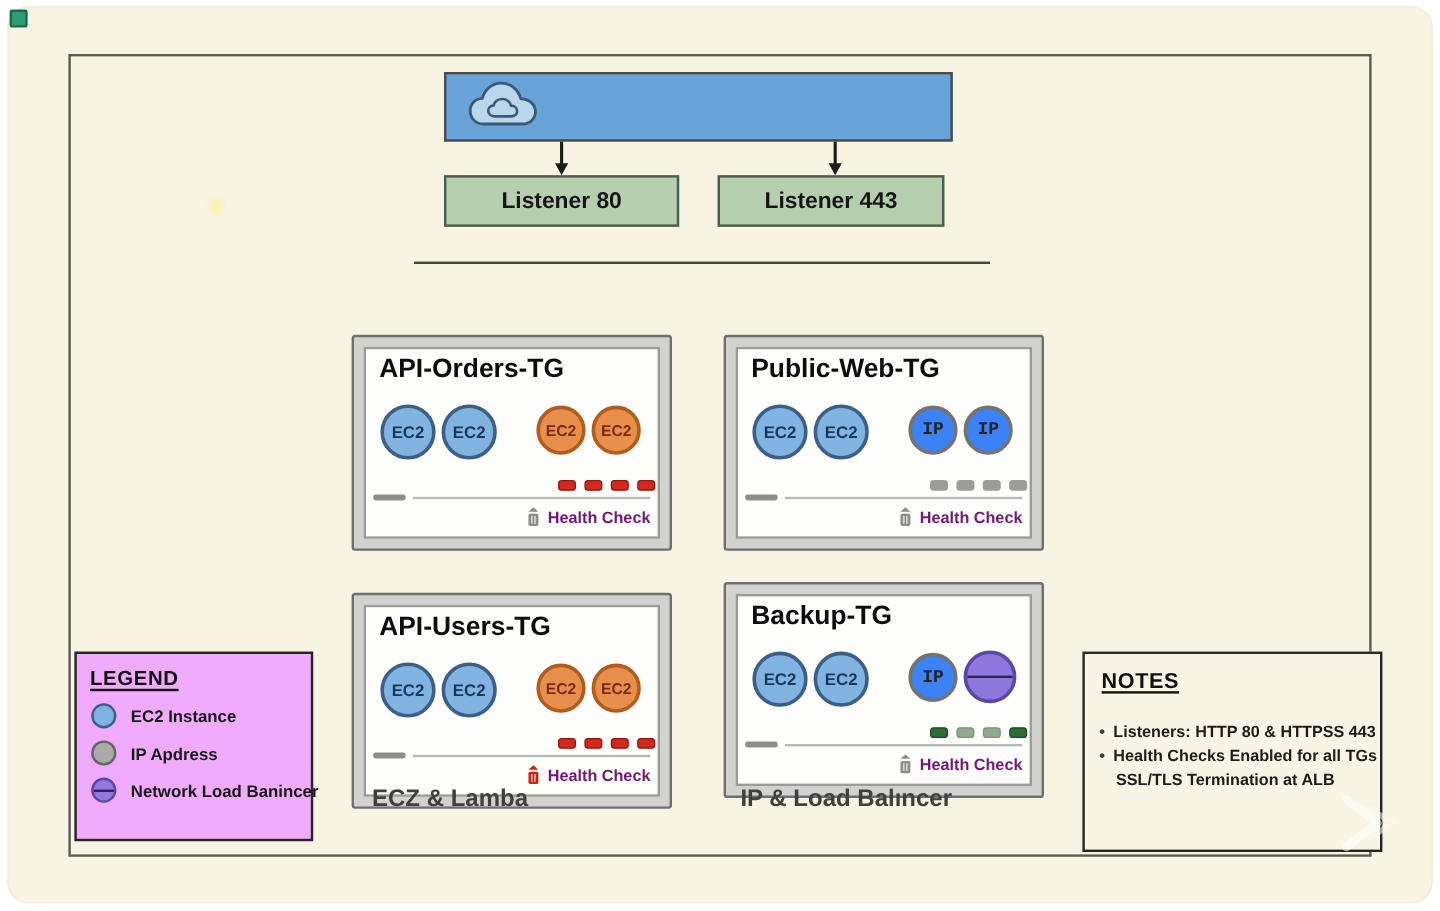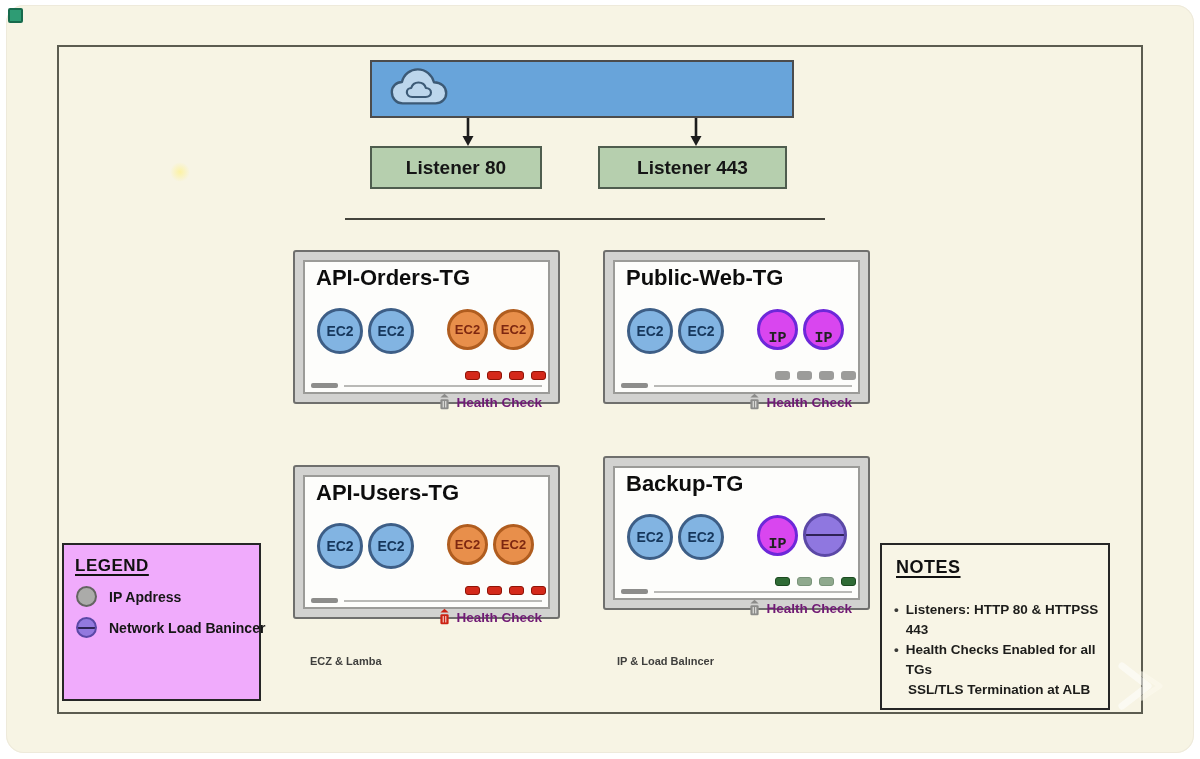--- a/index.html
+++ b/index.html
@@ -20,71 +20,71 @@
   .alb-box { position:absolute; left:370px; top:60px; width:424px; height:58px;
           background:#68a4da; border:2px solid #4c4c4c; display:flex; align-items:center; }
   .alb-box .cloud { margin-left:18px; flex:0 0 auto; }
   .alb-title { flex:1; text-align:center; font-size:21px; font-weight:bold; color:#142434; letter-spacing:0.2px; padding-right:30px; }
 
   .arrows { position:absolute; left:340px; top:118px; width:500px; height:29px; }
 
   .listener { position:absolute; top:146px; height:43px; background:#b6cfae; border:2px solid #4f5d4e;
           display:flex; align-items:center; justify-content:center;
           font-size:19px; font-weight:bold; color:#161616; }
-  .listener-80 { left:370px; width:172px; }
+  .listener-80 { left:370px; width:196px; }
   .listener-443 { left:598px; width:189px; }
 
   .separator { position:absolute; left:345px; top:218px; width:480px; height:2px; background:#44443c; }
 
   
-  .tg { position:absolute; width:267px; height:154px; background:#d2d2d0; border:2px solid #6f6f6d; border-radius:3px; }
+  .tg { position:absolute; width:267px; height:180px; background:#d2d2d0; border:2px solid #6f6f6d; border-radius:3px;margin-top:29px; }
   .tg-inner { position:absolute; left:8px; top:8px; right:8px; bottom:8px; background:#fdfdfb; border:2px solid #9b9b98; }
   .tg-title { position:absolute; left:21px; top:13px; font-size:22px; font-weight:bold; color:#0d0d0d; }
   .circle { position:absolute; border-radius:50%; display:flex; align-items:center; justify-content:center; font-weight:bold; }
   .c-ec2 { width:46px; height:46px; top:56px; background:#82b4e2; border:3px solid #3d5e86; color:#16375c; font-size:14px; }
   .c-sm  { width:41px; height:41px; top:57px; }
   .c-lambda { background:#e88f4b; border:3px solid #b05d1f; color:#7d2710; font-size:13px; }
-  .c-ip { background:#d946ef; border:3px solid #6d28d9; color:#222; font-family:"Liberation Mono", monospace; font-size:15px; font-weight:bold;align-items:flex-end; }
+  .c-ip { background:#3b82f6; border:3px solid #737373; color:#222; font-family:"Liberation Mono", monospace; font-size:15px; font-weight:bold; }
   .c-nlb { width:44px; height:44px; top:55px; background:#8f77e0; border:3px solid #5b48a6; overflow:hidden; }
   .nlb-line { width:110%; height:2.5px; background:#2e2356; }
   .pos1 { left:22px; } .pos2 { left:73px; } .pos3 { left:152px; } .pos4 { left:198px; }
 
   .dashes { position:absolute; left:170px; top:119px; display:flex; gap:7px; }
   .dash { width:15px; height:9px; border-radius:3px; }
   .d-red   { background:#d4291a; border:1.5px solid #8e1407; }
   .d-gray  { background:#9c9c9a; }
   .d-gdark { background:#2f6b35; border:1.5px solid #1c4a20; }
   .d-glight{ background:#8fa98d; border:1.5px solid #7a947a; }
 
   .bar-start { position:absolute; left:16px; top:131px; width:27px; height:5px; background:#8d8d8b; border-radius:2px; }
   .bar-line  { position:absolute; left:49px; top:133px; right:16px; height:2px; background:#b9b9b6; }
 
   .health { position:absolute; right:16px; top:141px; display:flex; align-items:flex-end; gap:6px; }
   .health-label { font-size:13.5px; font-weight:600; color:#701a75; }
   .trash-gray { color:#8c8c8a; } .trash-red { color:#cc2213; }
 
-  .sublabel { position:absolute; top:655px; font-size:11px; font-weight:600; color:#3f3f3d; }
+  .sublabel { position:absolute; top:655px; font-size:20px; font-weight:600; color:#3f3f3d; }
   .sub-left { left:310px; } .sub-right { left:617px; }
 
   
   .legend { position:absolute; left:62px; top:543px; width:199px; height:158px;
           background:#f0abfc; border:2px solid #262626; }
   .legend-title { margin:11px 0 0 11px; font-size:17px; font-weight:bold; color:#111;
           text-decoration:underline; text-decoration-thickness:2px; text-underline-offset:3px; letter-spacing:0.5px; }
   .legend-row { display:flex; align-items:center; gap:12px; margin:10px 0 0 12px; }
   .swatch { width:21px; height:21px; border-radius:50%; flex:0 0 auto; display:flex; align-items:center; justify-content:center; overflow:hidden; }
   .sw-ec2 { background:#7fb2e3; border:2.5px solid #3a5f88; }
   .sw-lambda { background:#ec8f40; border:2.5px solid #ae5b1c; }
   .sw-ip { background:#ababa9; border:2.5px solid #646462; }
   .sw-nlb { background:#9379df; border:2.5px solid #5b48a6; }
   .sw-line { width:110%; height:2px; background:#2e2356; }
   .legend-label { font-size:14px; font-weight:600; color:#161616; white-space:nowrap; }
 
   
-  .notes { position:absolute; left:880px; top:543px; width:230px; height:167px;
+  .notes { position:absolute; left:902px; top:543px; width:250px; height:167px;
           background:#f8f5e6; border:2px solid #262626; }
   .notes-title { margin:12px 0 0 14px; font-size:18px; font-weight:bold; color:#111;
           text-decoration:underline; text-decoration-thickness:2px; text-underline-offset:3px; letter-spacing:0.5px; }
   .notes-body { margin:22px 0 0 12px; }
   .note-line { display:flex; gap:7px; font-size:13.5px; font-weight:bold; color:#1d1d1b; line-height:20px; }
   .note-line .bullet { color:#3a3a38; }
   .note-indent { margin-left:14px; }
 
   .watermark { position:absolute; left:1118px; top:660px; opacity:0.55; }
 </style>
@@ -257,20 +257,24 @@
       <span class="health-label">Health Check</span>
     </div>
   </div>
 
   <div class="sublabel sub-left">ECZ &amp; Lamba</div>
   <div class="sublabel sub-right">IP &amp; Load Balıncer</div>
 
   <div class="legend">
     <div class="legend-title">LEGEND</div>
     <div class="legend-row">
+      <span class="swatch sw-ec2"></span>
+      <span class="legend-label">EC2 Instance</span>
+    </div>
+    <div class="legend-row">
       <span class="swatch sw-ip"></span>
       <span class="legend-label">IP Apdress</span>
     </div>
     <div class="legend-row">
       <span class="swatch sw-nlb">
           <span class="sw-line"></span>
         </span>
       <span class="legend-label">Network Load Banincer</span>
     </div>
   </div>

